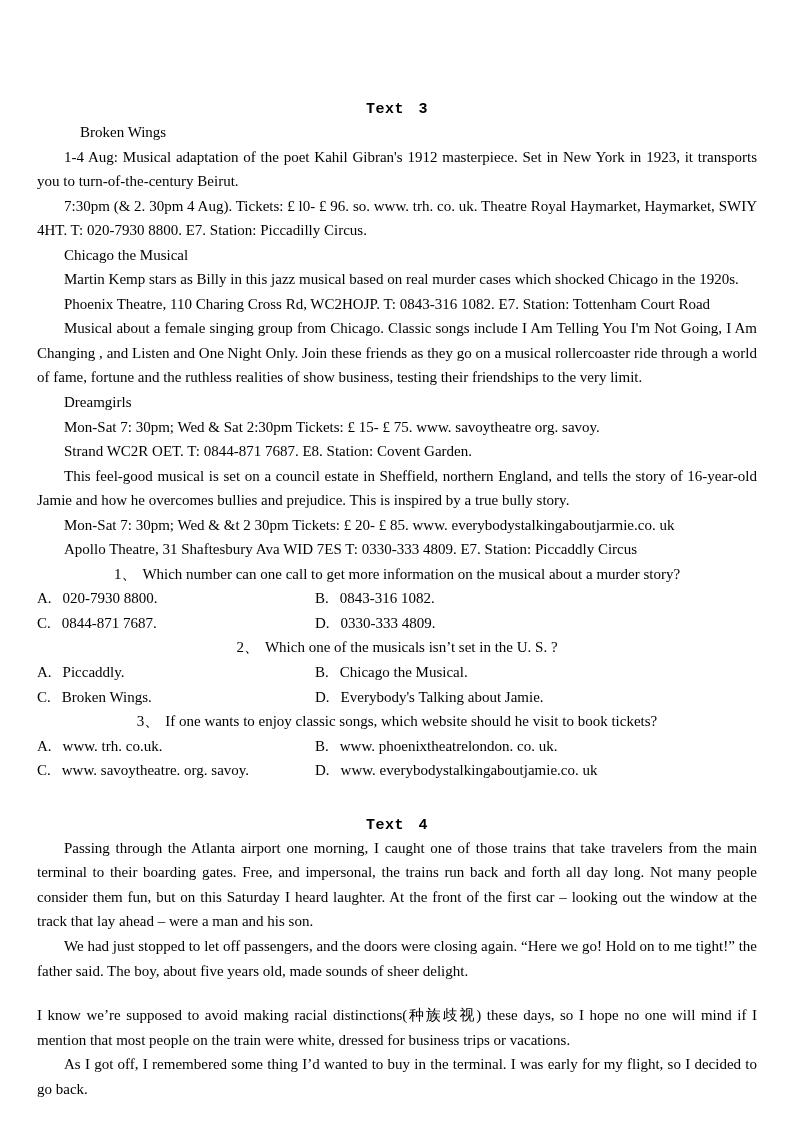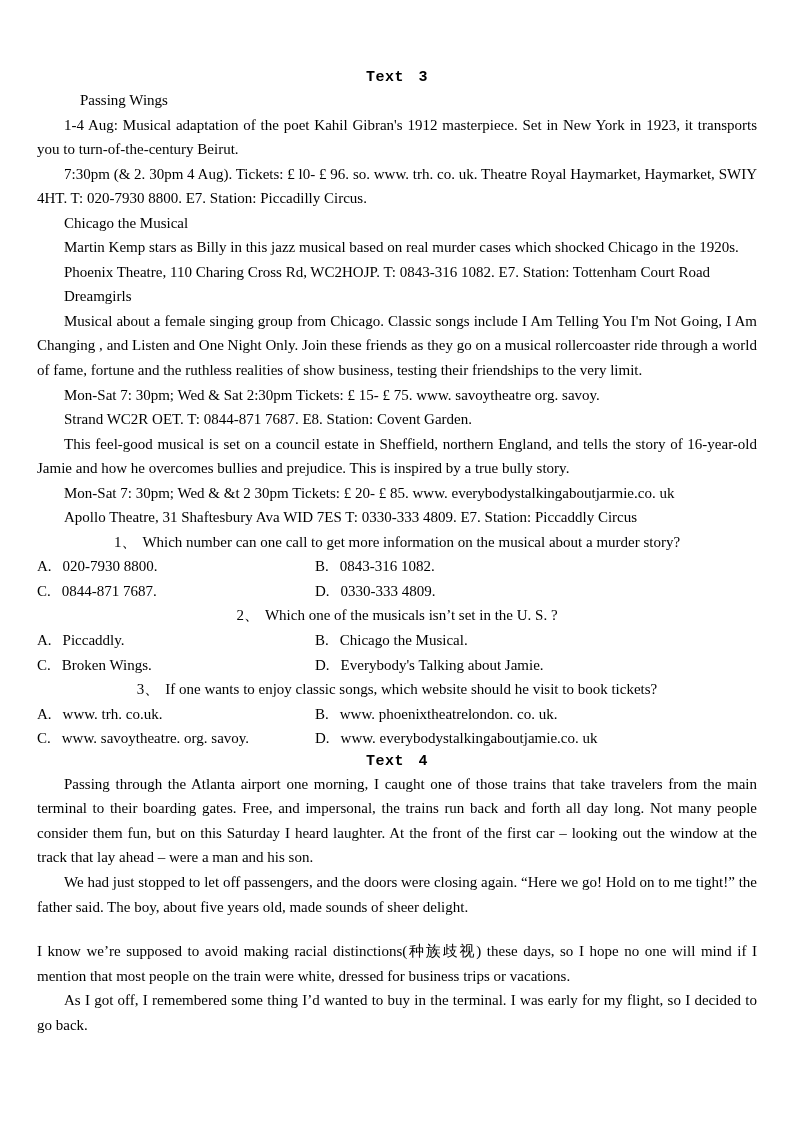--- a/index.html
+++ b/index.html
@@ -24,20 +24,21 @@
     text-align: justify;
   }
   .heading {
     font-family: "Liberation Mono", "DejaVu Sans Mono", monospace;
     font-weight: 700;
     font-size: 15px;
     line-height: 21px;
     text-align: center;
     word-spacing: 5px;
     letter-spacing: 0.5px;
+    margin-top: 32px;
   }
   p { margin: 0; }
   .ind { text-indent: 27px; }
   .ind-deep { text-indent: 43px; }
   .noind { text-indent: 0; margin-top: 20px; }
   .q { text-align: center; }
   .qnum { padding-right: 6px; }
   .opt-row {
     display: flex;
     text-align: left;
@@ -52,28 +53,28 @@
   }
   .opt-label { padding-right: 11px; }
 </style>
 </head>
 <body>
 
 <div class="page">
 
   <div class="heading">Text 3</div>
 
-  <p class="ind-deep">Passing Wings</p>
+  <p class="ind-deep">Broken Wings</p>
   <p class="ind">1-4 Aug: Musical adaptation of the poet Kahil Gibran's 1912 masterpiece. Set in New York in 1923, it transports you to turn-of-the-century Beirut.</p>
   <p class="ind">7:30pm (&amp; 2. 30pm 4 Aug). Tickets: £ l0- £ 96. so. www. trh. co. uk. Theatre Royal Haymarket, Haymarket, SWIY 4HT. T: 020-7930 8800. E7. Station: Piccadilly Circus.</p>
   <p class="ind">Chicago the Musical</p>
   <p class="ind">Martin Kemp stars as Billy in this jazz musical based on real murder cases which shocked Chicago in the 1920s.</p>
   <p class="ind">Phoenix Theatre, 110 Charing Cross Rd, WC2HOJP. T: 0843-316 1082. E7. Station: Tottenham Court Road</p>
+  <p class="ind">Musical about a female singing group from Chicago. Classic songs include I Am Telling You I'm Not Going, I Am Changing , and Listen and One Night Only. Join these friends as they go on a musical rollercoaster ride through a world of fame, fortune and the ruthless realities of show business, testing their friendships to the very limit.</p>
   <p class="ind">Dreamgirls</p>
-  <p class="ind">Musical about a female singing group from Chicago. Classic songs include I Am Telling You I'm Not Going, I Am Changing , and Listen and One Night Only. Join these friends as they go on a musical rollercoaster ride through a world of fame, fortune and the ruthless realities of show business, testing their friendships to the very limit.</p>
   <p class="ind">Mon-Sat 7: 30pm; Wed &amp; Sat 2:30pm Tickets: £ 15- £ 75. www. savoytheatre org. savoy.</p>
   <p class="ind">Strand WC2R OET. T: 0844-871 7687. E8. Station: Covent Garden.</p>
   <p class="ind">This feel-good musical is set on a council estate in Sheffield, northern England, and tells the story of 16-year-old Jamie and how he overcomes bullies and prejudice. This is inspired by a true bully story.</p>
   <p class="ind">Mon-Sat 7: 30pm; Wed &amp; &amp;t 2 30pm Tickets: £ 20- £ 85. www. everybodystalkingaboutjarmie.co. uk</p>
   <p class="ind">Apollo Theatre, 31 Shaftesbury Ava WID 7ES T: 0330-333 4809. E7. Station: Piccaddly Circus</p>
 
   <p class="q"><span class="qnum">1、</span><span>Which number can one call to get more information on the musical about a murder story?</span></p>
   <div class="opt-row">
     <span class="opt opt-left">
         <span class="opt-label">A.</span>

